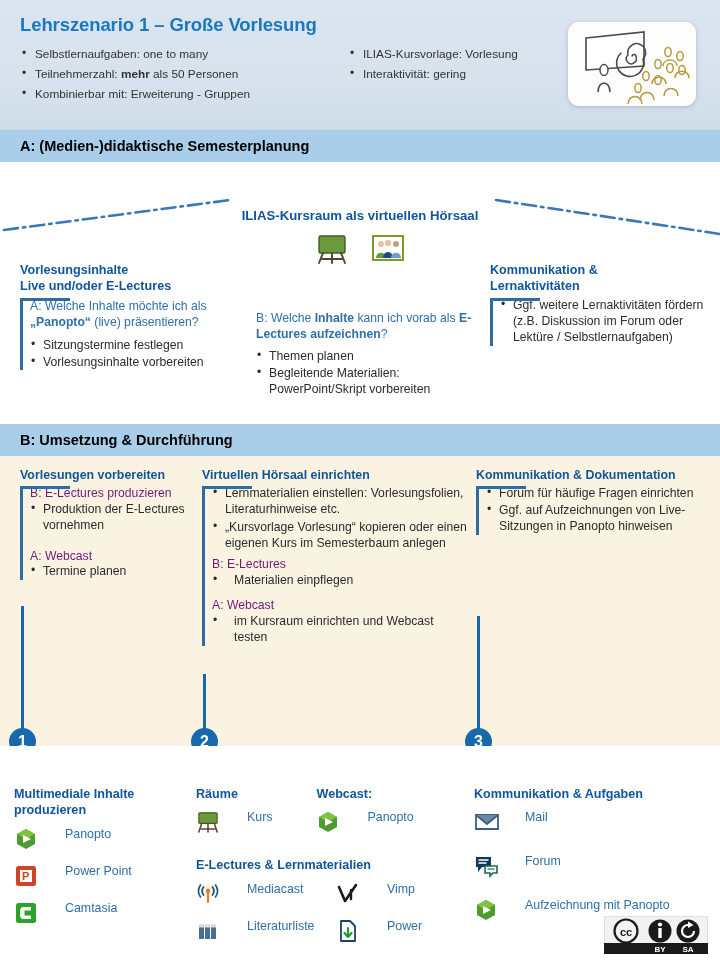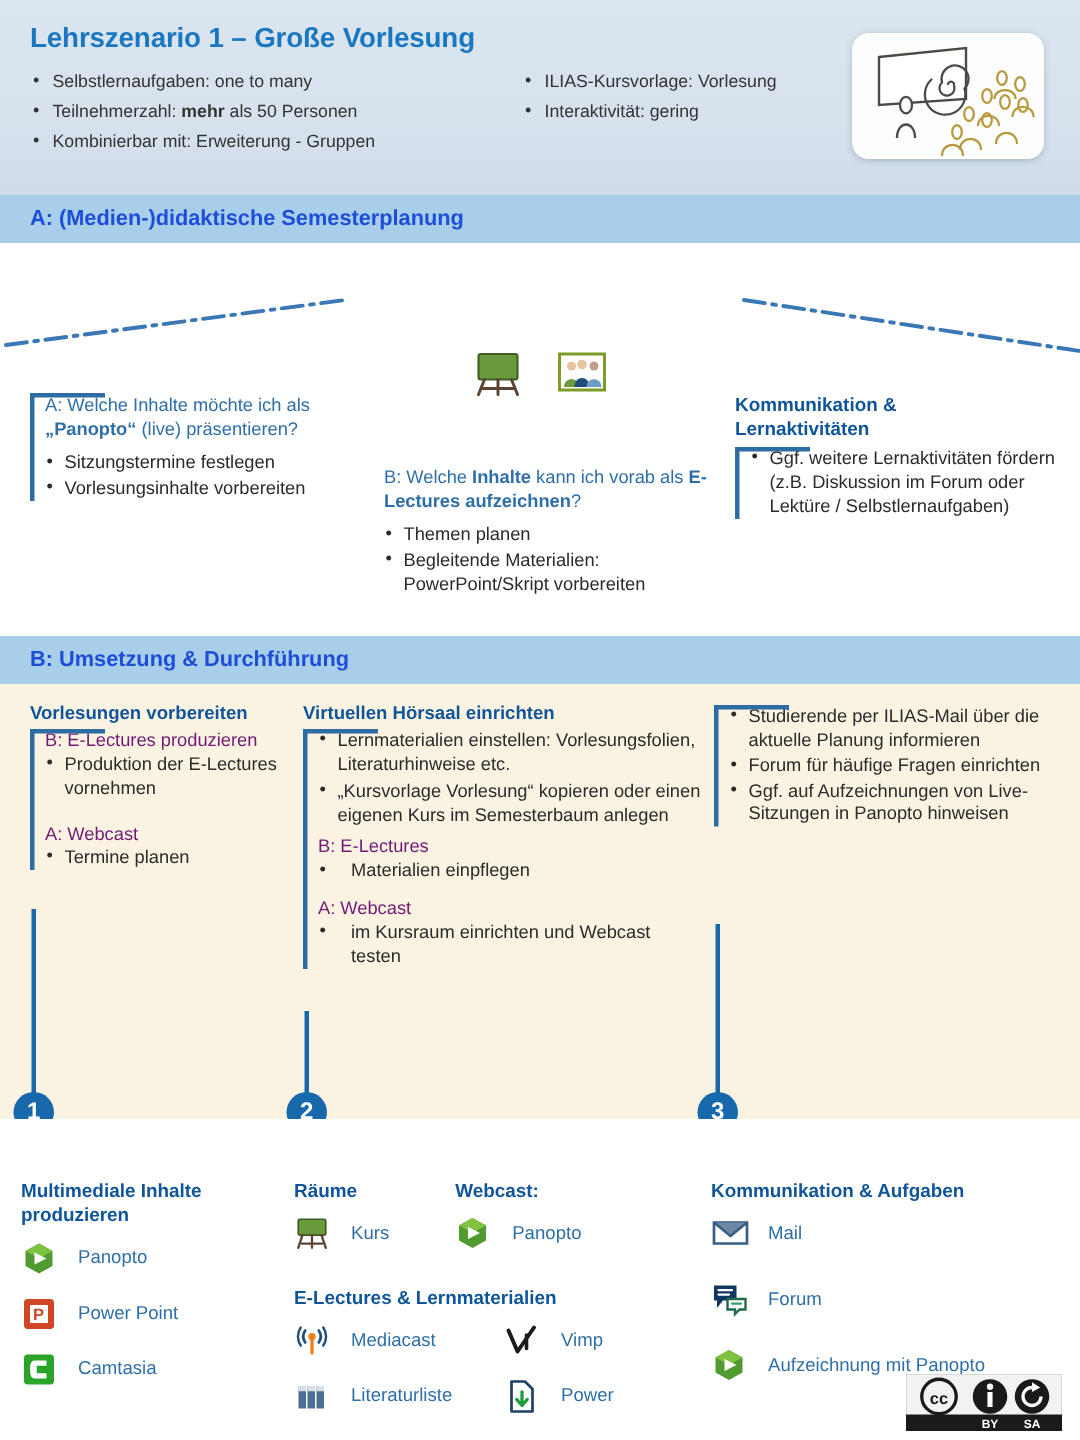--- a/index.html
+++ b/index.html
@@ -63,21 +63,21 @@
     overflow: hidden;
   }
 
   
   .band {
     background: #a9cee9;
     height: 32px;
     display: flex;
     align-items: center;
     padding-left: 20px;
-    color: #1d4ed8;
+    color: #000000;
     font-size: 14.5px;
     font-weight: bold;
   }
   .band.b2 { background: #a9cee9; }
 
   
   .sectionA {
     position: relative;
     height: 262px;
     background: #ffffff;
@@ -232,22 +232,21 @@
 
   .t-head {
     color: #10559a;
     font-size: 12.6px;
     font-weight: bold;
     line-height: 1.3;
     margin-bottom: 8px;
   }
   .t-item {
     display: flex;
-    align-items: center;
-    gap: 14px;
+    gap: 27px;
     margin-bottom: 13px;
   }
   .t-label {
     color: #2f6fa8;
     font-size: 12.4px;
     line-height: 1.25;
   }
   .t-ico { width: 24px; height: 24px; flex: 0 0 24px; }
 
   .t-row2 { display: flex; gap: 14px; }
@@ -313,20 +312,21 @@
   <span>A: (Medien-)didaktische Semesterplanung</span>
 </div>
 
 <div class="sectionA">
 
   <svg class="dashline" width="720" height="262">
     <line x1="4" y1="68" x2="230" y2="38" stroke="#3a77b5" stroke-width="2.6" stroke-dasharray="14 5 2.5 5" stroke-linecap="round"></line>
     <line x1="496" y1="38" x2="720" y2="72" stroke="#3a77b5" stroke-width="2.6" stroke-dasharray="14 5 2.5 5" stroke-linecap="round"></line>
   </svg>
 
+  <div class="ilias-title">ILIAS-Kursraum als virtuellen Hörsaal</div>
 
   <div class="ilias-icons">
     <span>
       <svg width="34" height="34" viewBox="0 0 34 34">
         <rect x="4" y="4" width="26" height="17" rx="1.5" fill="#6a9a3c" stroke="#3f5f22" stroke-width="1.4"></rect>
         <path d="M8 21 L4 31 M26 21 L30 31 M17 21 L17 31" stroke="#5c4433" stroke-width="2" fill="none" stroke-linecap="round"></path>
         <path d="M7 27 L27 27" stroke="#5c4433" stroke-width="2" stroke-linecap="round"></path>
       </svg>
     </span>
     <span>
@@ -336,20 +336,24 @@
         <path d="M5 26 C5 19 15 19 15 26 Z" fill="#6a9a3c"></path>
         <circle cx="17" cy="11" r="3.2" fill="#e8c4a0"></circle>
         <path d="M12 26 C12 18 22 18 22 26 Z" fill="#1f4e79"></path>
         <circle cx="25" cy="12" r="3" fill="#c0a08a"></circle>
         <path d="M20 26 C20 19 30 19 30 26 Z" fill="#6f9ec4"></path>
       </svg>
     </span>
   </div>
 
   <div class="colA">
+    <div class="col-head">
+      <div>Vorlesungsinhalte</div>
+      <div>Live und/oder E-Lectures</div>
+    </div>
     <div class="bracket">
       <div class="q-text">
         <span>A: Welche Inhalte möchte ich als </span><b>„Panopto“</b><span> (live) präsentieren?</span>
       </div>
       <div class="bul">Sitzungstermine festlegen</div>
       <div class="bul">Vorlesungsinhalte vorbereiten</div>
     </div>
   </div>
 
   <div class="colB">
@@ -395,22 +399,22 @@
       <div class="bul" style="margin-top:2px">„Kursvorlage Vorlesung“ kopieren oder einen eigenen Kurs im Semesterbaum anlegen</div>
       <div class="plain">B: E-Lectures</div>
       <div class="bul" style="padding-left:22px">Materialien einpflegen</div>
       <div class="gap"></div>
       <div class="plain" style="margin-top:0">A: Webcast</div>
       <div class="bul" style="padding-left:22px">im Kursraum einrichten und Webcast testen</div>
     </div>
   </div>
 
   <div class="bcol3">
+    <div class="bcol-head">Kommunikation &amp; Dokumentation</div>
     <div class="bracket">
-      <div class="bul" style="margin-top:2px">Studierende per ILIAS-Mail über die aktuelle Planung informieren</div>
       <div class="bul">Forum für häufige Fragen einrichten</div>
       <div class="bul">Ggf. auf Aufzeichnungen von Live-Sitzungen in Panopto hinweisen</div>
     </div>
   </div>
 
   <div class="pin-line" style="left:21px; top:150px; height:128px;"></div>
   <div class="pin" style="left:9px; top:272px;">
     <span>1</span>
   </div>
 

